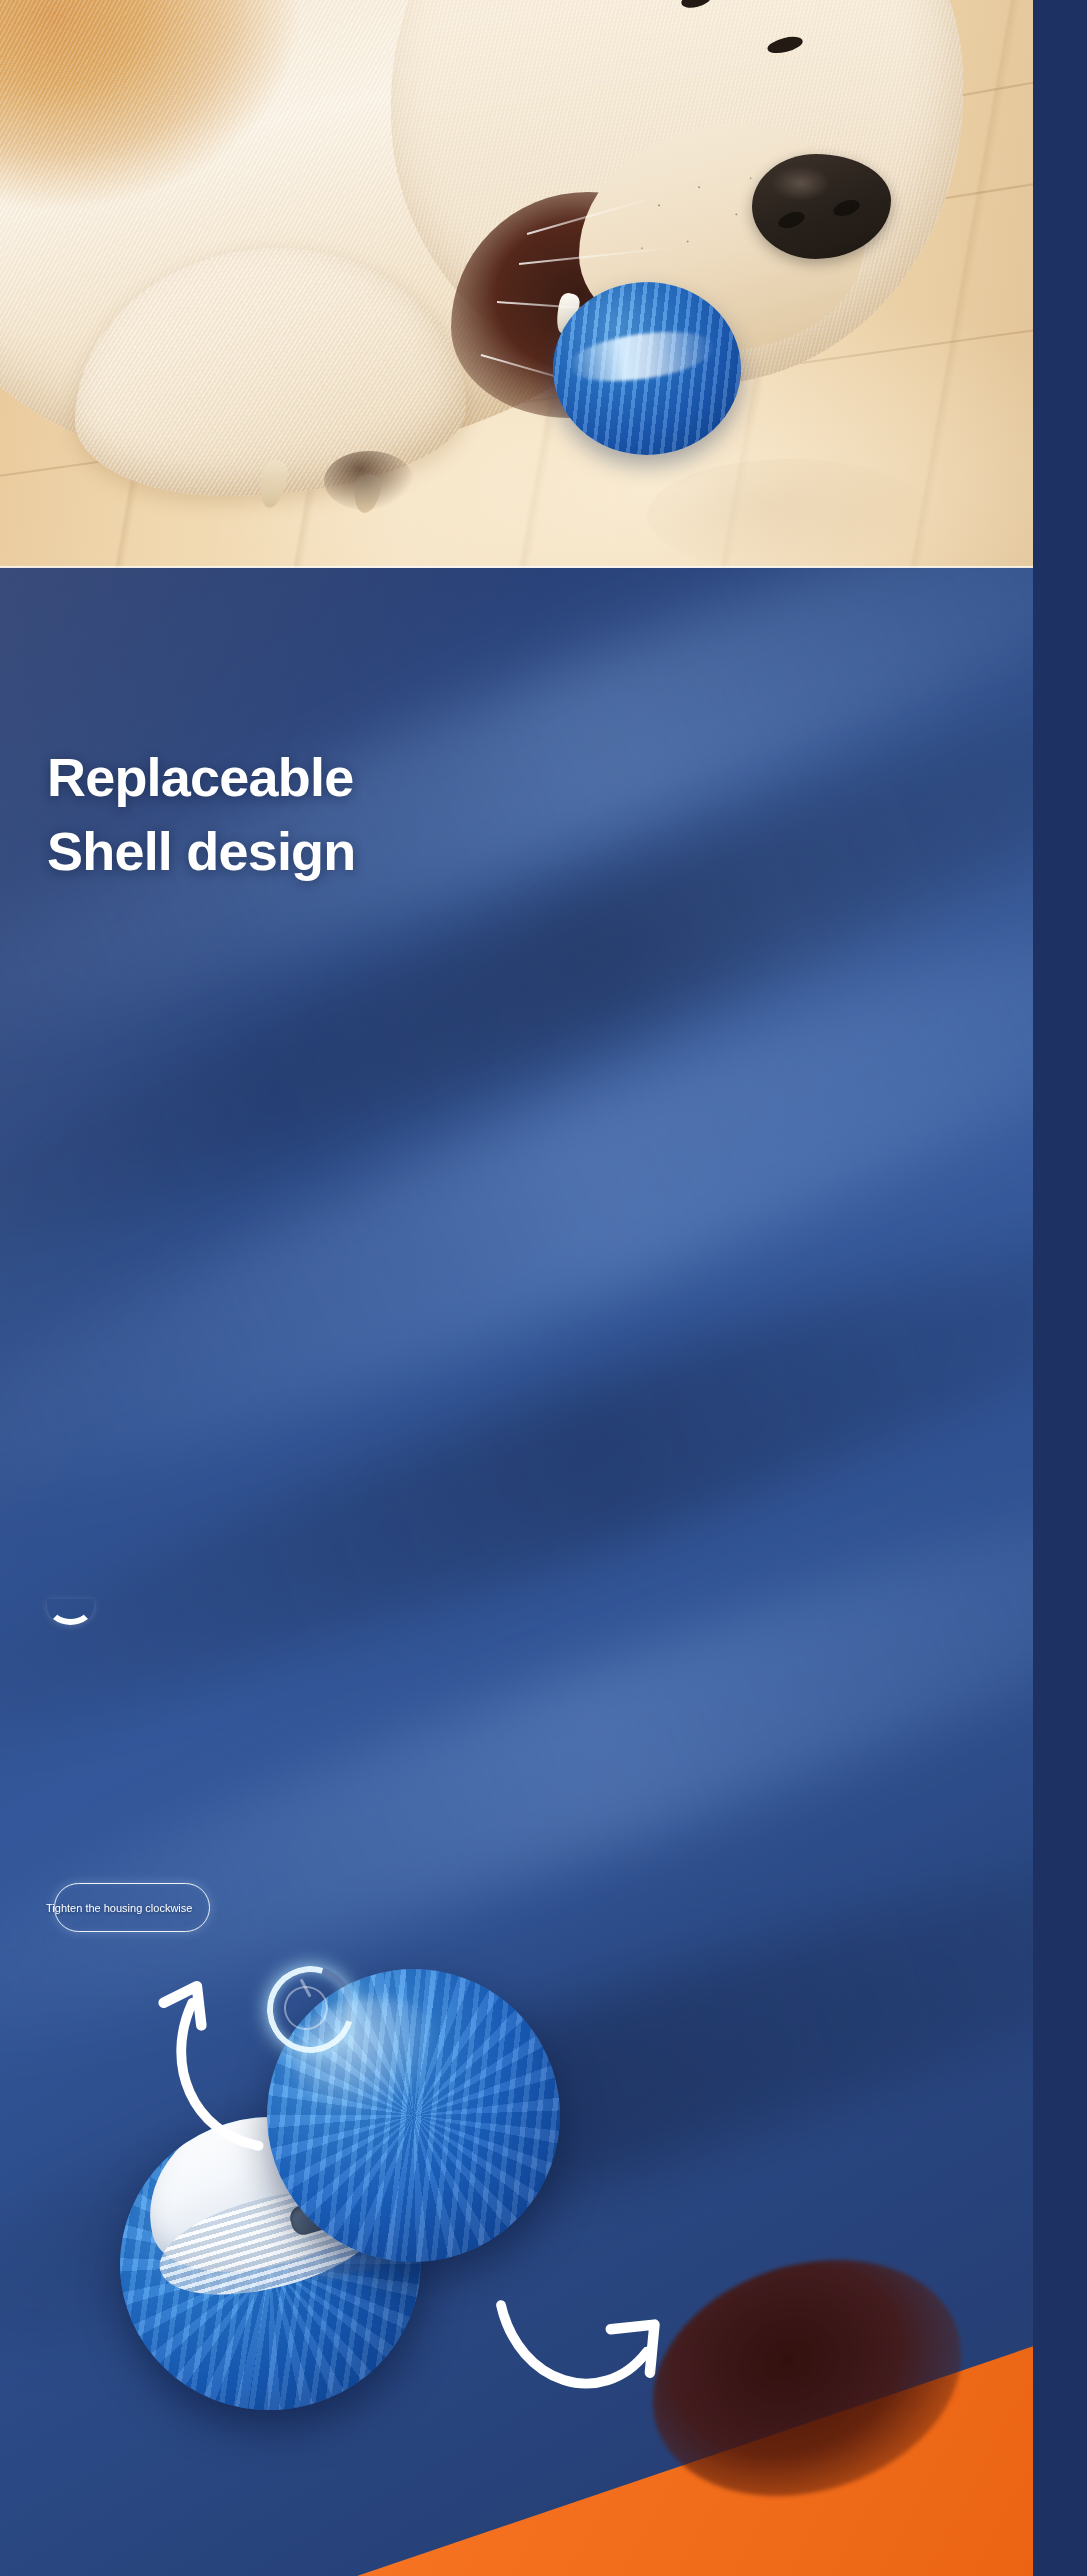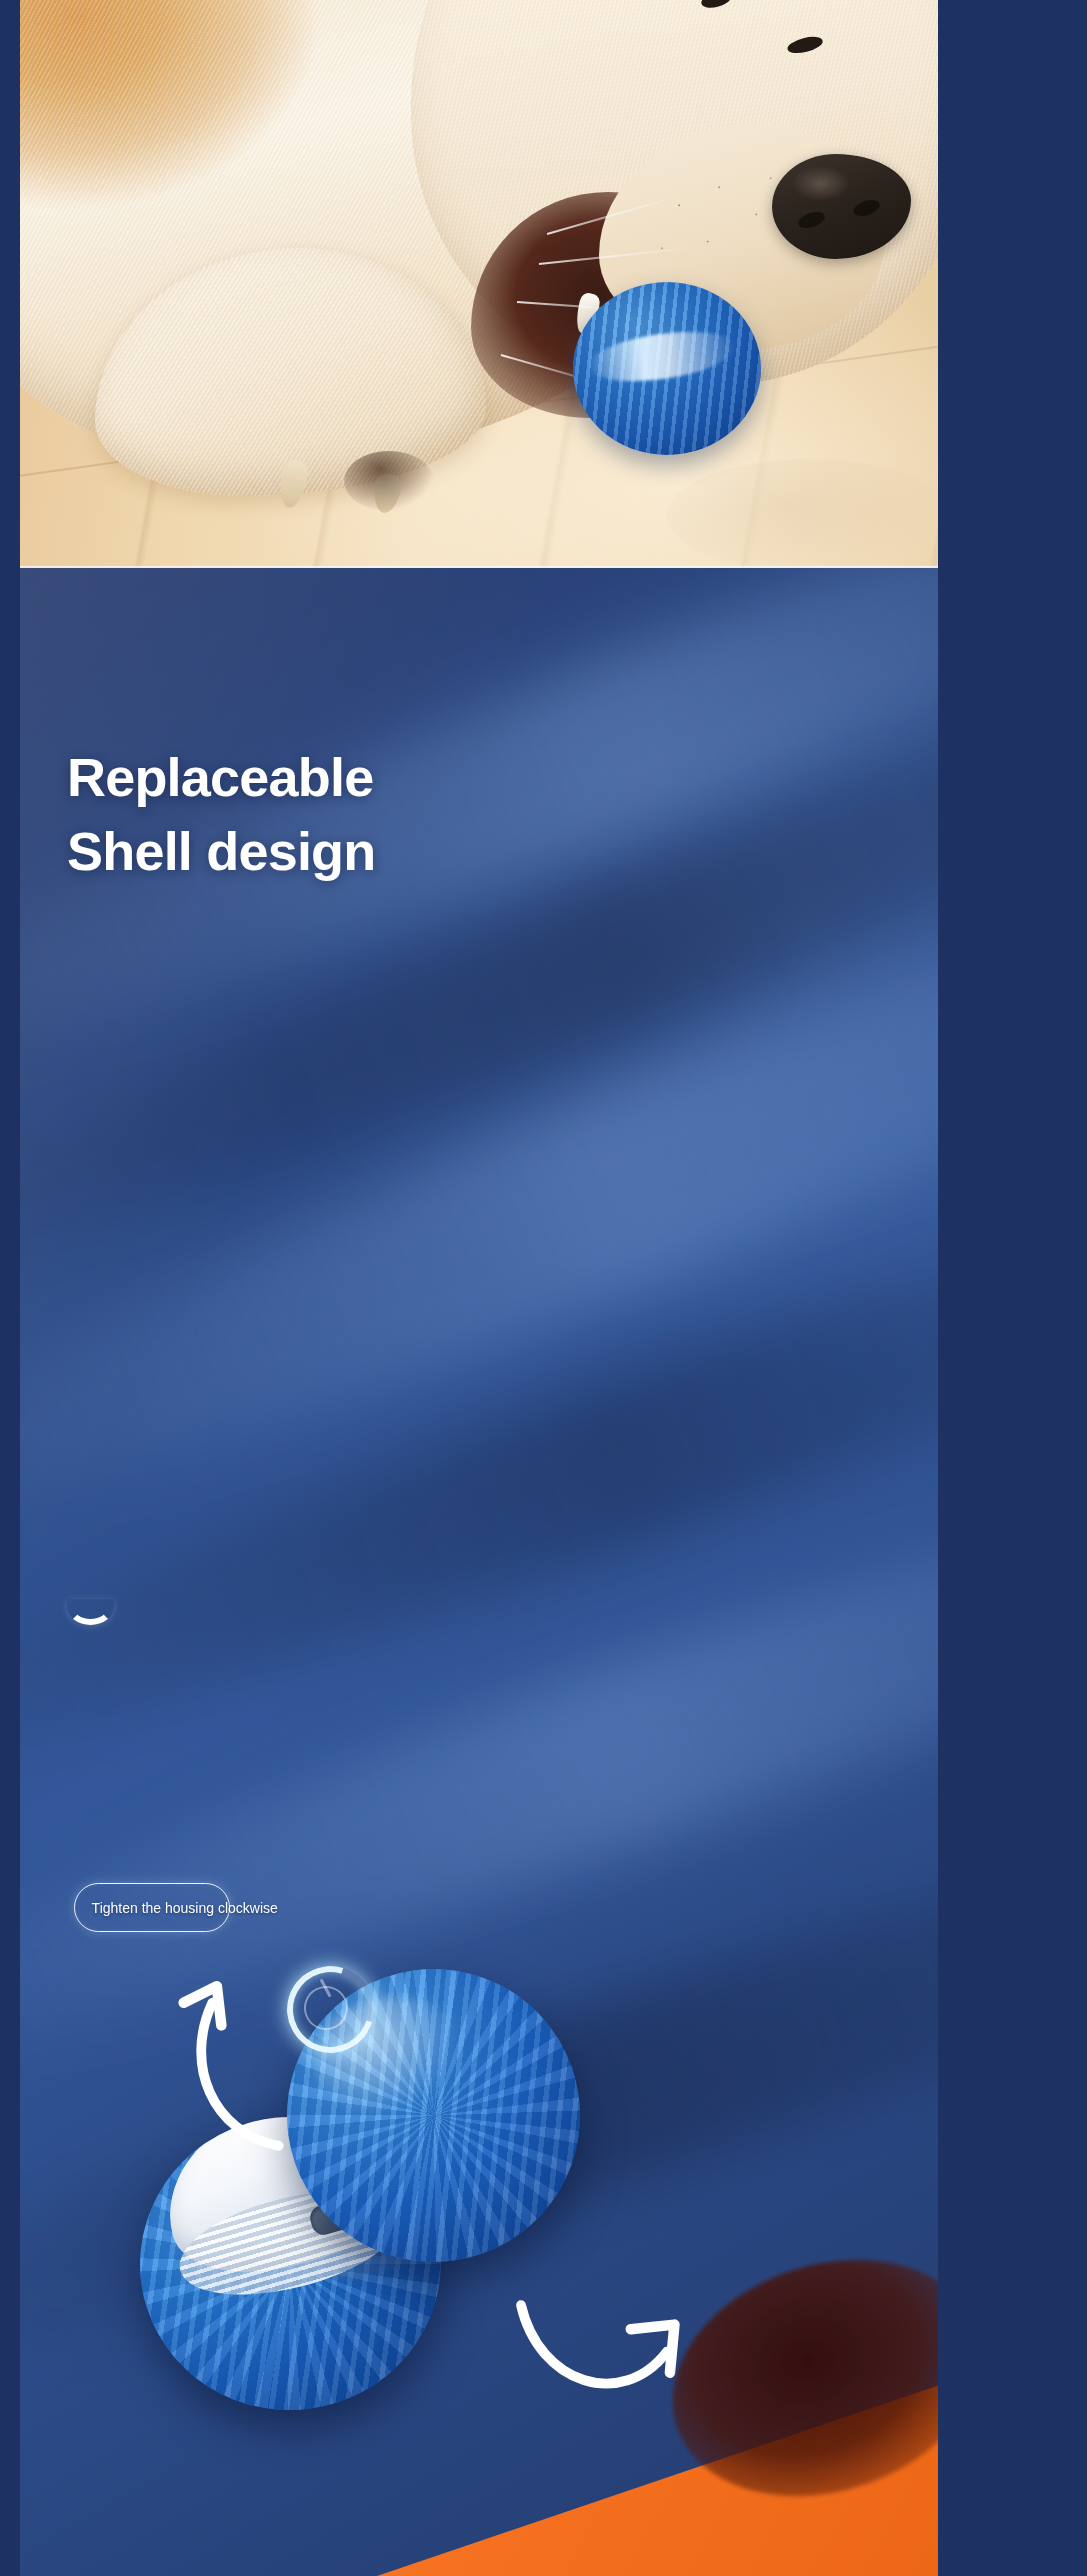--- a/index.html
+++ b/index.html
@@ -2,21 +2,21 @@
 <html style="font-size:12px"><head>
 <meta charset="utf-8">
 <style>
   * { margin:0; padding:0; box-sizing:border-box; }
   html, body {
     width:1087px; height:2576px;
     background:#1d3163;
     font-family:"Liberation Sans", sans-serif;
     overflow:hidden;
   }
-  .page { position:relative; width:918px; height:2576px; overflow:hidden;margin-left:20px; }
+  .page { position:relative; width:1033px; height:2576px; overflow:hidden; }
 
   
   .photo {
     position:absolute; left:0; top:0; width:1087px; height:568px;
     overflow:hidden;
     background:
       linear-gradient(96deg, #e8c89a 0%, #f0d7ae 18%, #f5e2c2 40%, #f2dcb8 62%, #e9cda2 85%, #dfc093 100%);
   }
   
   .wood-grain {
@@ -199,25 +199,25 @@
     width:47px; height:25.6px;
     border-bottom:6px solid #ffffff;
     border-left:6px solid transparent;
     border-right:6px solid transparent;
     border-radius:0 0 45px 45px / 0 0 36px 36px;
     box-shadow:0 1.5px 7.5px rgba(255,255,255,.18);
   }
 
   .pill {
     position:absolute;
-    display:flex; align-items:center; justify-content:flex-start;
+    display:flex; align-items:center; justify-content:flex-end;
     border:1.5px solid rgba(255,255,255,.92);
     border-radius:752px;
     color:#ffffff;
-    font-size:14px;
+    font-size:11px;
     padding:0 16.6px;
     white-space:nowrap;
     box-shadow:0 0 10.5px rgba(190,220,255,.28), inset 0 0 7.5px rgba(190,220,255,.10);
     text-shadow:0 0.8px 3px rgba(12,26,56,.5);
   }
   .pill-tighten { left:54px;  top:1315px; width:156px; height:49px; }
   .pill-open    { left:690px; top:1634px; width:301px; height:49px; }
 
   
   .assembly { position:absolute; left:120px; top:1362px; width:549px; height:579px; }

